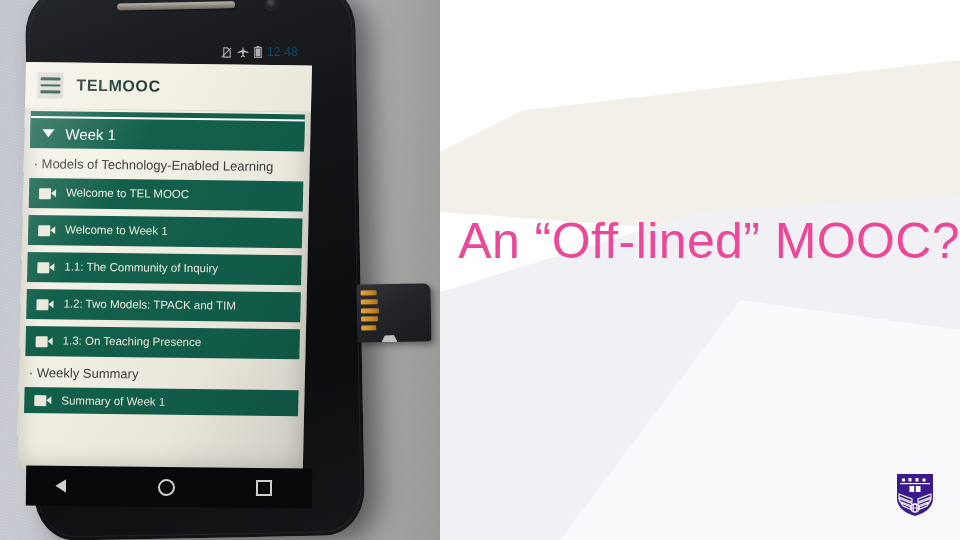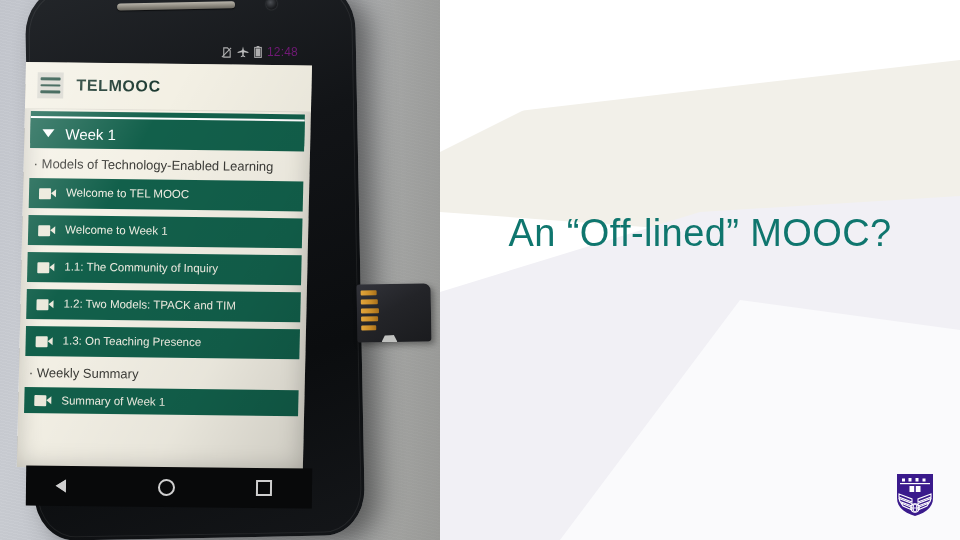--- a/index.html
+++ b/index.html
@@ -102,21 +102,21 @@
     align-items: center;
     justify-content: flex-end;
     gap: 5px;
     padding-right: 10px;
     box-sizing: border-box;
     color: #dcdcdc;
     font-size: 11px;
     letter-spacing: .2px;
   }
   .sb-icon { display:inline-flex; opacity:.82; }
-  .sb-clock { font-size: 12px; color: #701a75; font-weight: 500; }
+  .sb-clock { font-size: 12px; color: #0c4a6e; font-weight: 500; }
 
   
   .screen {
     position: absolute;
     left: 26px;
     top: 62px;
     width: 286px;
     height: 405px;
     background: #f4f1e6;
     overflow: hidden;
@@ -332,23 +332,23 @@
   .sd-contacts i:nth-child(3) { width: 18px; }
   .sd-contacts i:nth-child(4) { width: 17px; }
   .sd-contacts i:nth-child(5) { width: 15px; }
 
   
   .title {
     position: absolute;
     left: 440px;
     top: 212px;
     width: 520px;
-    text-align: center;
-    font-size: 38px;
-    color: #0f766e;
+    text-align: right;
+    font-size: 50px;
+    color: #ec4899;
     letter-spacing: .4px;
     white-space: nowrap;
   }
 
   
   .crest {
     position: absolute;
     left: 895px;
     top: 472px;
     width: 40px;

